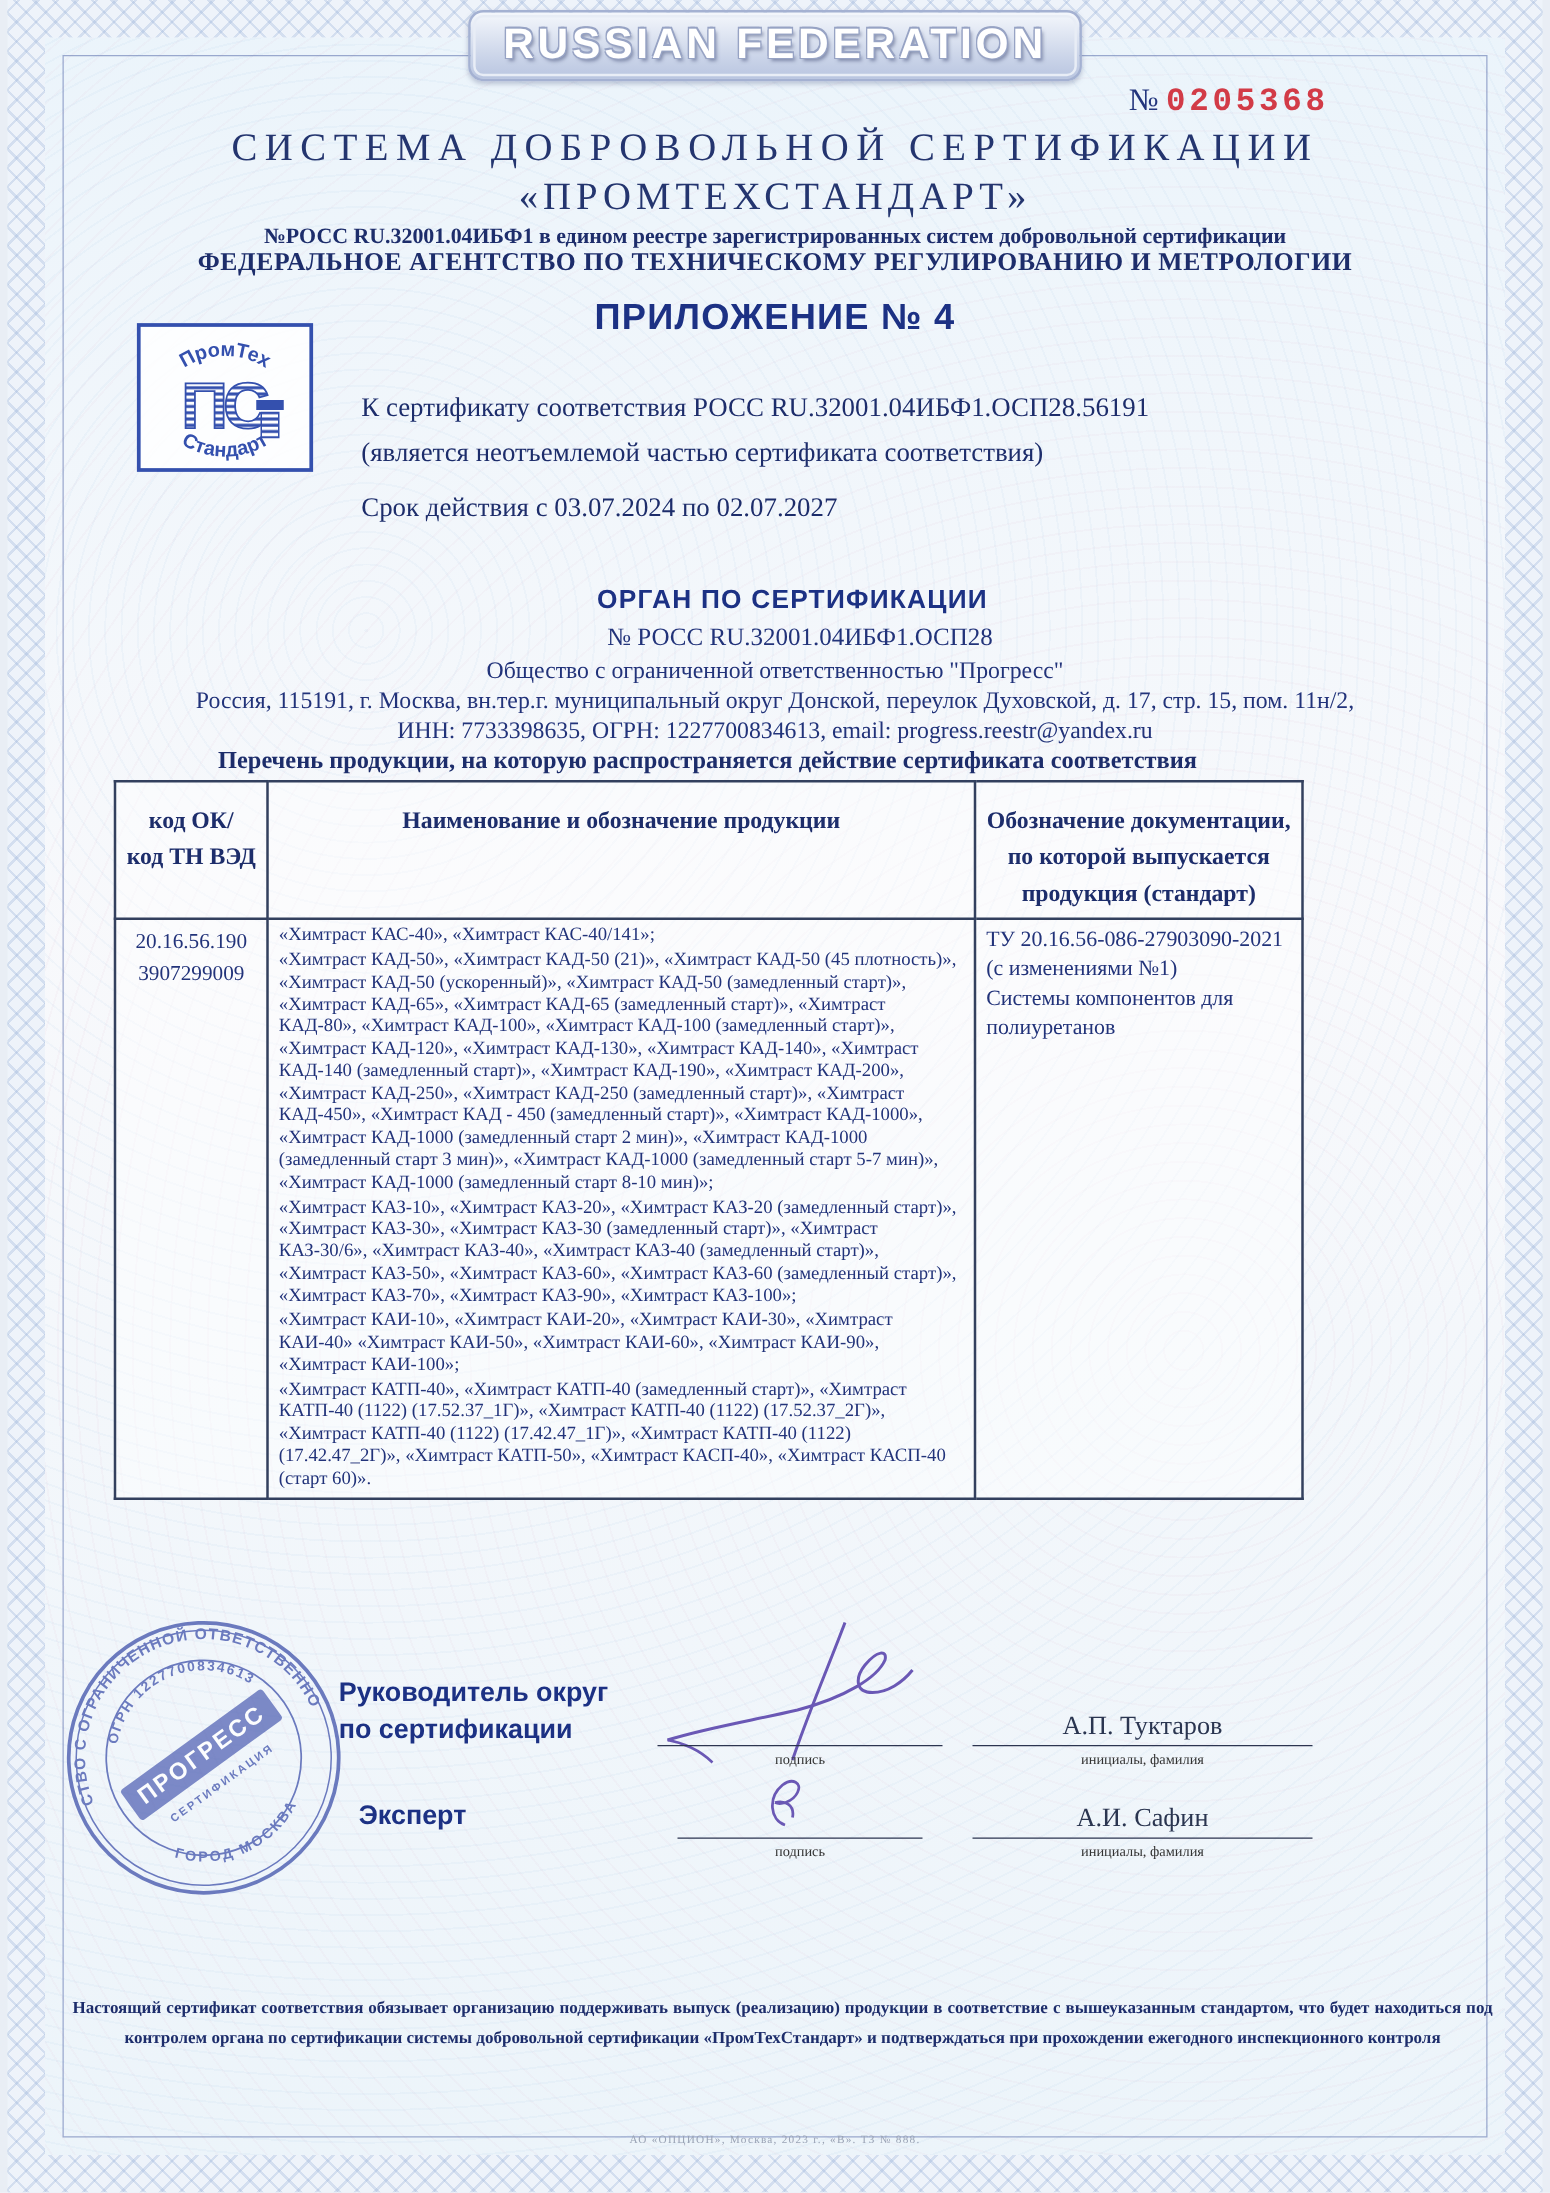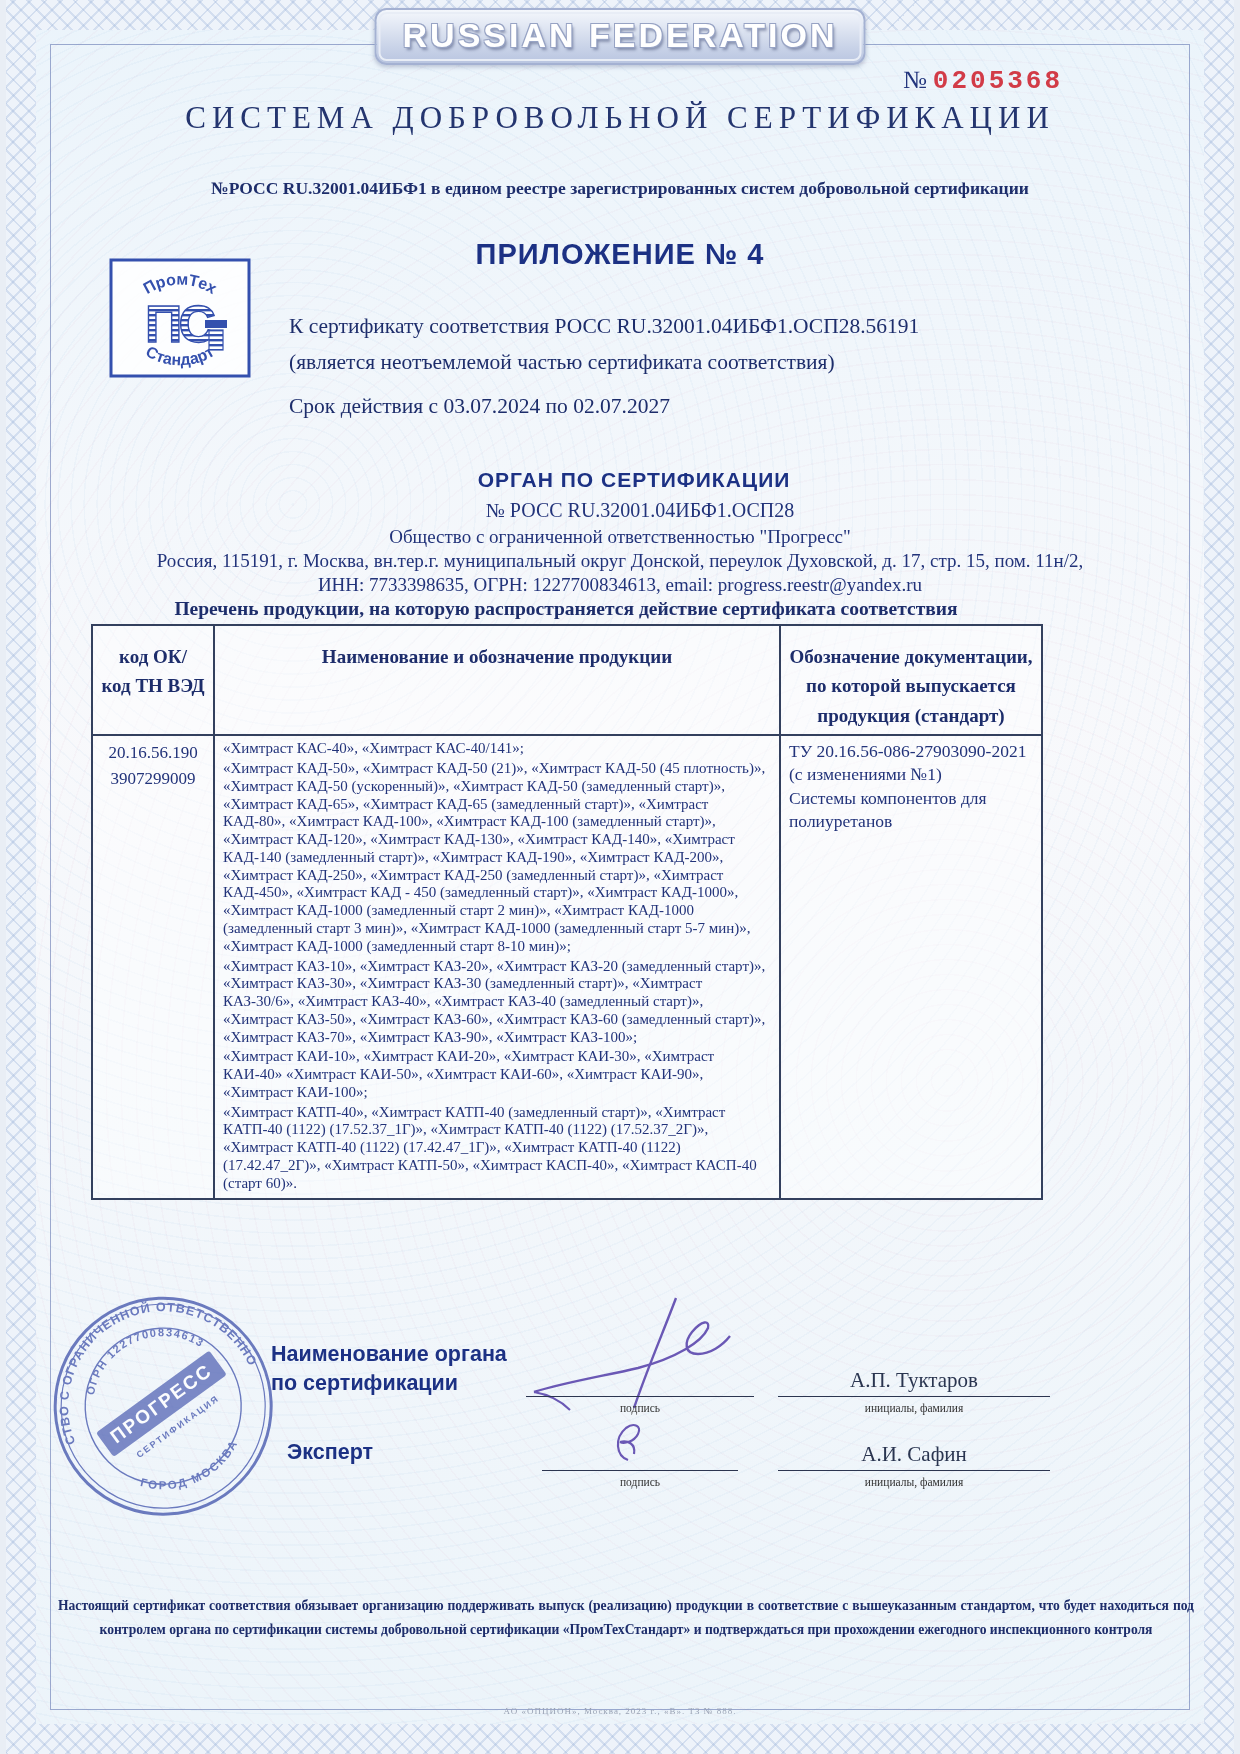--- a/index.html
+++ b/index.html
@@ -82,21 +82,23 @@
   <div class="abs banner">
     <span>RUSSIAN FEDERATION</span>
   </div>
 
   <div class="abs certnum">
     <span class="no">№</span>
     <span class="digits">0205368</span>
   </div>
 
   <div class="abs ctr title1">СИСТЕМА ДОБРОВОЛЬНОЙ СЕРТИФИКАЦИИ</div>
+  <div class="abs ctr title2">«ПРОМТЕХСТАНДАРТ»</div>
   <div class="abs ctr registry">№РОСС RU.32001.04ИБФ1 в едином реестре зарегистрированных систем добровольной сертификации</div>
+  <div class="abs ctr agency">ФЕДЕРАЛЬНОЕ АГЕНТСТВО ПО ТЕХНИЧЕСКОМУ РЕГУЛИРОВАНИЮ И МЕТРОЛОГИИ</div>
   <div class="abs ctr annex">ПРИЛОЖЕНИЕ № 4</div>
 
   <div class="abs logo">
     <svg width="142" height="120" viewBox="0 0 142 120">
       <defs>
         <pattern id="hs" width="5" height="5" patternUnits="userSpaceOnUse">
           <rect width="5" height="5" fill="#ffffff"></rect>
           <rect y="1" width="5" height="2.4" fill="#3450ae"></rect>
         </pattern>
         <path id="arcT" d="M 22 56 A 52 44 0 0 1 120 56" fill="none"></path>
@@ -182,21 +184,21 @@
       </text>
       <g transform="rotate(-12 118 118)">
         <rect x="48" y="100" width="140" height="30" fill="#4a5cb0" opacity=".88" rx="3"></rect>
         <text x="118" y="121" text-anchor="middle" font-family="Liberation Sans, sans-serif" font-size="19" font-weight="bold" fill="#ffffff" letter-spacing="2">ПРОГРЕСС</text>
         <text x="118" y="146" text-anchor="middle" font-family="Liberation Sans, sans-serif" font-size="9" font-weight="bold" fill="#4a5cb0" letter-spacing="2">СЕРТИФИКАЦИЯ</text>
       </g>
     </svg>
   </div>
 
   <div class="abs sig-label" style="top:1340px; left:265px">
-    <div>Наименование органа</div>
+    <div>Руководитель округ</div>
     <div>по сертификации</div>
   </div>
   <svg class="squiggle" style="top:1290px; left:520px" width="230" height="130" viewBox="0 0 230 130">
     <path d="M150 8 C138 40 120 82 108 118" stroke="#6a58b5" stroke-width="2.4" fill="none"></path>
     <path d="M8 102 C40 92 78 86 112 78 C150 68 176 52 182 38 C184 30 176 30 166 42 C158 52 158 64 172 64 C184 64 196 56 204 46" stroke="#6a58b5" stroke-width="2.4" fill="none"></path>
     <path d="M8 102 C20 104 34 110 44 120" stroke="#6a58b5" stroke-width="2" fill="none"></path>
   </svg>
   <div class="sigline" style="top:1396px; left:520px; width:228px"></div>
   <div class="sigcap" style="top:1402px; left:520px; width:228px">подпись</div>
   <div class="signame" style="top:1368px; left:772px; width:272px">А.П. Туктаров</div>

